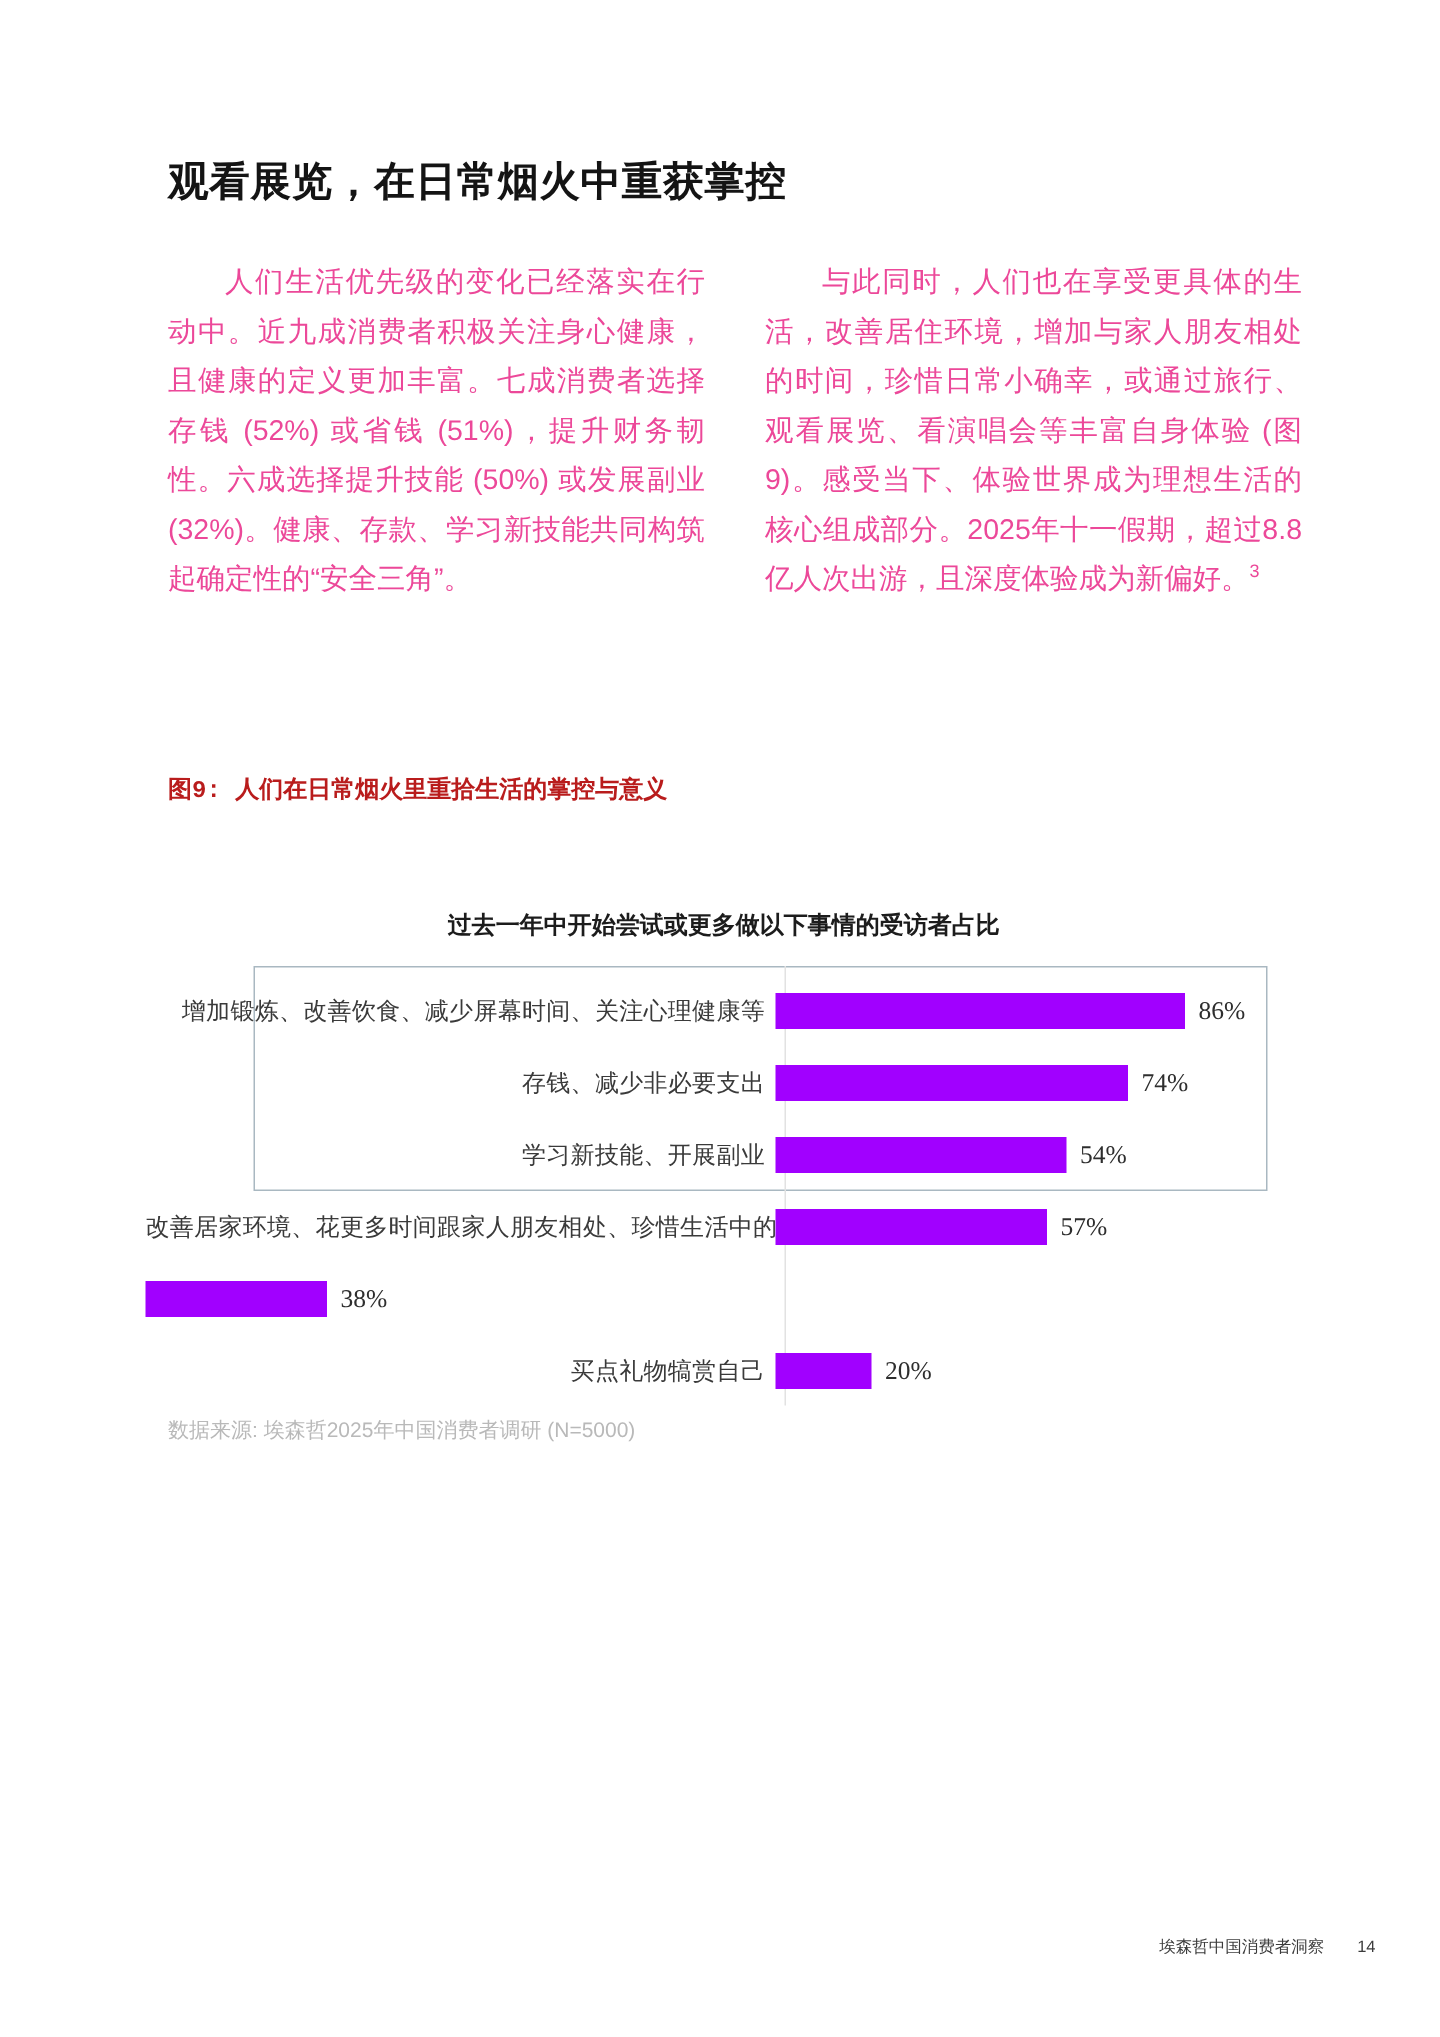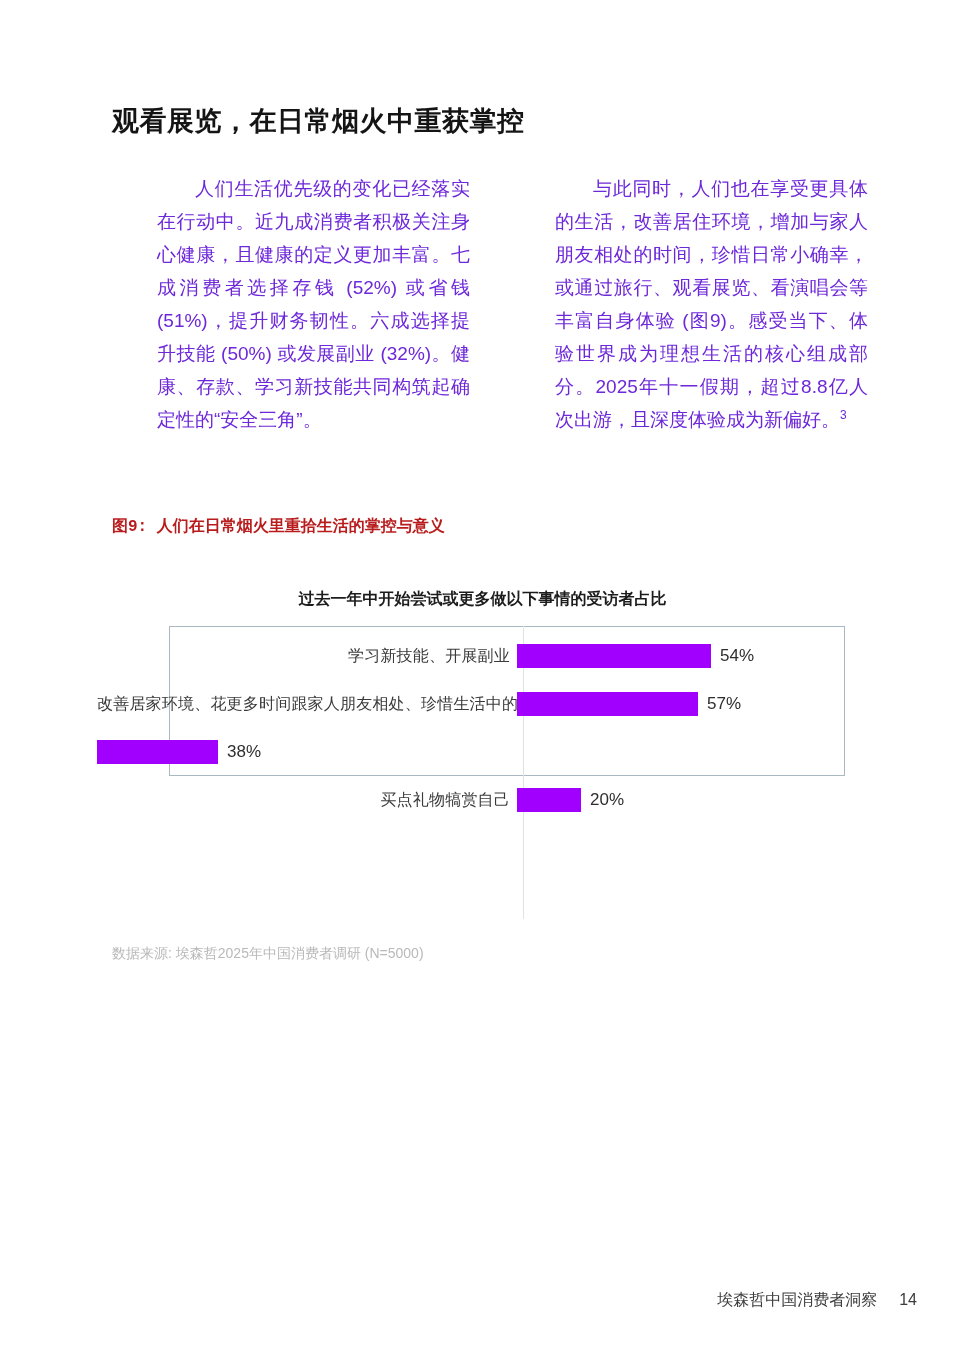--- a/index.html
+++ b/index.html
@@ -31,44 +31,44 @@
     left: 112px;
     top: 172px;
     width: 756px;
     display: flex;
     gap: 40px;
   }
   .col {
     width: 358px;
     font-size: 19px;
     line-height: 33px;
-    color: #6d28d9;
+    color: #ec4899;
     text-align: justify;
-    margin-left: 45px;
   }
   .col p { text-indent: 2em; }
   .col sup {
     font-size: 12px;
     line-height: 0;
     vertical-align: super;
   }
   .figure-heading {
     position: absolute;
     left: 112px;
     top: 516px;
     font-size: 16px;
     font-weight: 700;
     color: #b91c1c;
     font-family: Liberation Mono, monospace;
   }
   .chart-block {
     position: absolute;
     left: 97px;
-    top: 589px;
+    top: 607px;
     width: 771px;
+    font-family: Liberation Serif, serif;
   }
   .chart-title {
     width: 100%;
     text-align: center;
     font-size: 16px;
     font-weight: 700;
     color: #1c1c1c;
     margin-bottom: 22px;
   }
   .chart-wrap {
@@ -130,21 +130,21 @@
     line-height: 27px;
     color: #b9b9b9;
   }
   .footer {
     position: absolute;
     right: 43px;
     top: 1290px;
     display: flex;
     align-items: baseline;
     gap: 22px;
-    font-size: 16px;
+    font-size: 11px;
     color: #3c3c3c;
   }
 </style>
 </head>
 <body>
 
 <div class="page">
 
   <h1 class="page-title">观看展览，在日常烟火中重获掌控</h1>
 
@@ -159,20 +159,34 @@
 
   <h2 class="figure-heading">图9: 人们在日常烟火里重拾生活的掌控与意义</h2>
 
   <div class="chart-block">
     <div class="chart-title">过去一年中开始尝试或更多做以下事情的受访者占比</div>
     <div class="chart-wrap">
       <div class="highlight-box" style="border-color: rgb(169, 184, 193);"></div>
       <div class="axis-line"></div>
       <div class="chart-rows">
           <div class="chart-row">
+            <div class="row-label">增加锻炼、改善饮食、减少屏幕时间、关注心理健康等</div>
+            <div class="row-bar-area">
+              <div class="bar" style="width: 273px; background: rgb(161, 0, 255);"></div>
+              <span class="bar-value">86%</span>
+            </div>
+          </div>
+          <div class="chart-row">
+            <div class="row-label">存钱、减少非必要支出</div>
+            <div class="row-bar-area">
+              <div class="bar" style="width: 235px; background: rgb(161, 0, 255);"></div>
+              <span class="bar-value">74%</span>
+            </div>
+          </div>
+          <div class="chart-row">
             <div class="row-label">学习新技能、开展副业</div>
             <div class="row-bar-area">
               <div class="bar" style="width: 194px; background: rgb(161, 0, 255);"></div>
               <span class="bar-value">54%</span>
             </div>
           </div>
           <div class="chart-row">
             <div class="row-label">改善居家环境、花更多时间跟家人朋友相处、珍惜生活中的小确幸</div>
             <div class="row-bar-area">
               <div class="bar" style="width: 181px; background: rgb(161, 0, 255);"></div>

